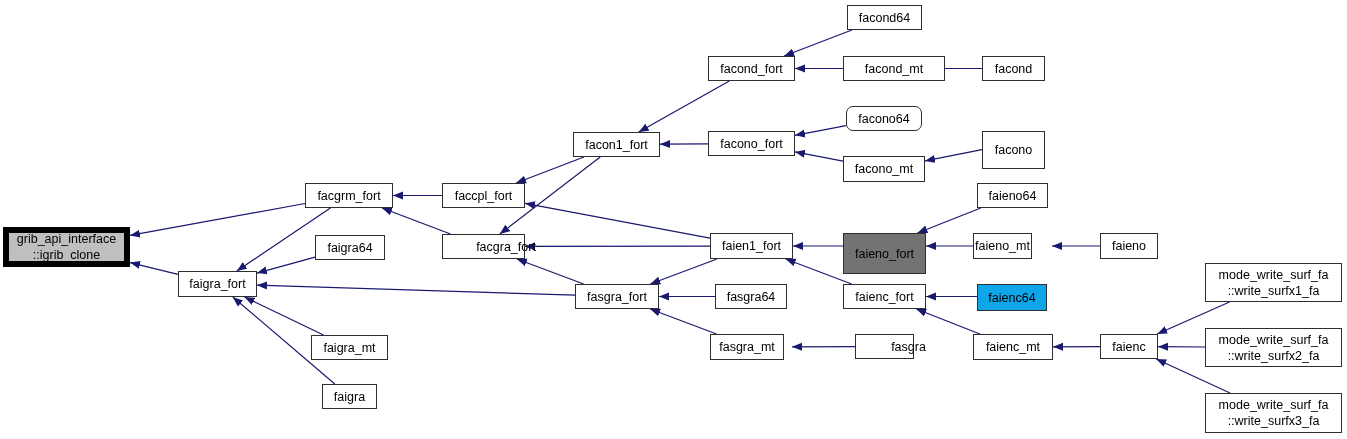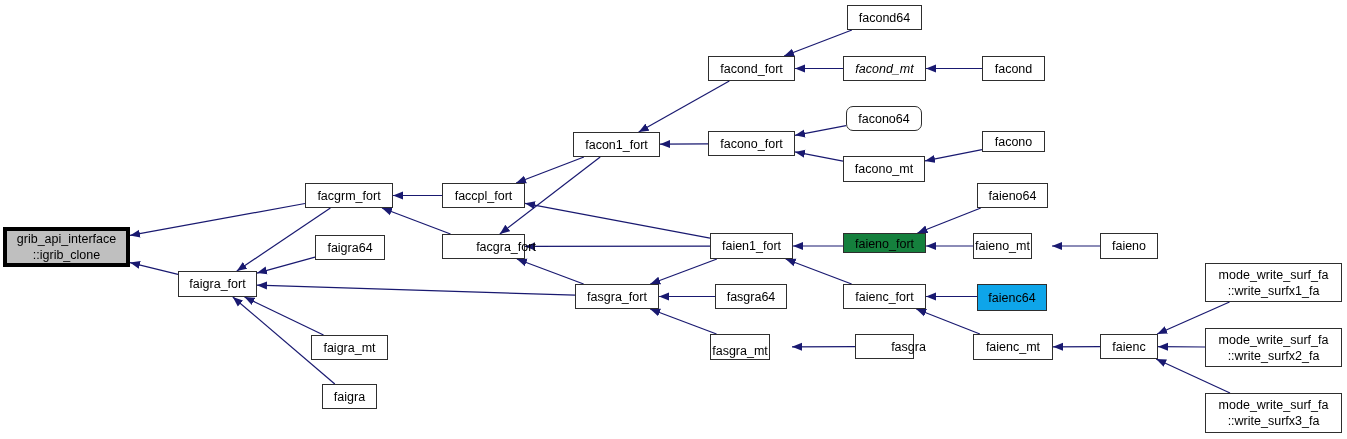--- a/index.html
+++ b/index.html
@@ -27,21 +27,21 @@
     display: flex;
     flex-direction: column;
     align-items: center;
     justify-content: center;
     text-align: center;
     white-space: nowrap;
     cursor: pointer;
   }
   .node.highlighted {
     background: #bfbfbf;
-    border: 4px solid #737373;
+    border: 6px solid #737373;
   }
   .node .label-line { display: block; }
 </style>
 </head>
 <body>
 
 <div class="stage">
   <svg class="edge-layer" width="1347" height="439" viewBox="0 0 1347 439" xmlns="http://www.w3.org/2000/svg">
     <defs>
       <marker id="arrowhead" markerUnits="userSpaceOnUse" markerWidth="11" markerHeight="9" refX="10" refY="4.5" orient="auto">
@@ -125,48 +125,48 @@
       </div>
       <div class="node" style="left: 708px; top: 131px; width: 87px; height: 25px; background: rgb(255, 255, 255); border-color: rgb(46, 46, 46);">
         <span class="label-line">facono_fort</span>
       </div>
       <div class="node" style="left: 710px; top: 233px; width: 83px; height: 26px; background: rgb(255, 255, 255); border-color: rgb(46, 46, 46);">
         <span class="label-line">faien1_fort</span>
       </div>
       <div class="node" style="left: 715px; top: 284px; width: 72px; height: 25px; background: rgb(255, 255, 255); border-color: rgb(46, 46, 46);">
         <span class="label-line">fasgra64</span>
       </div>
-      <div class="node" style="left: 710px; top: 334px; width: 60px; height: 26px; background: rgb(255, 255, 255); border-color: rgb(46, 46, 46); justify-content: flex-end;">
+      <div class="node" style="left: 710px; top: 334px; width: 74px; height: 26px; background: rgb(255, 255, 255); border-color: rgb(46, 46, 46);">
         <span class="label-line">fasgra_mt</span>
       </div>
       <div class="node" style="left: 847px; top: 5px; width: 75px; height: 25px; background: rgb(255, 255, 255); border-color: rgb(46, 46, 46);">
         <span class="label-line">facond64</span>
       </div>
-      <div class="node" style="left: 843px; top: 56px; width: 83px; height: 25px; background: rgb(255, 255, 255); border-color: rgb(46, 46, 46); font-style: italic;">
+      <div class="node" style="left: 843px; top: 56px; width: 102px; height: 25px; background: rgb(255, 255, 255); border-color: rgb(46, 46, 46);">
         <span class="label-line">facond_mt</span>
       </div>
       <div class="node" style="left: 846px; top: 106px; width: 76px; height: 25px; background: rgb(255, 255, 255); border-color: rgb(46, 46, 46); border-radius: 7px;">
         <span class="label-line">facono64</span>
       </div>
       <div class="node" style="left: 843px; top: 156px; width: 82px; height: 26px; background: rgb(255, 255, 255); border-color: rgb(46, 46, 46);">
         <span class="label-line">facono_mt</span>
       </div>
-      <div class="node" style="left: 843px; top: 233px; width: 83px; height: 20px; background: #15803d; border-color: rgb(46, 46, 46); justify-content: flex-end;">
+      <div class="node" style="left: 843px; top: 233px; width: 83px; height: 41px; background: #737373; border-color: rgb(46, 46, 46);">
         <span class="label-line">faieno_fort</span>
       </div>
       <div class="node" style="left: 843px; top: 284px; width: 83px; height: 25px; background: rgb(255, 255, 255); border-color: rgb(46, 46, 46);">
         <span class="label-line">faienc_fort</span>
       </div>
       <div class="node" style="left: 855px; top: 334px; width: 59px; height: 25px; background: rgb(255, 255, 255); border-color: rgb(46, 46, 46); padding-left: 48px;">
         <span class="label-line">fasgra</span>
       </div>
       <div class="node" style="left: 982px; top: 56px; width: 63px; height: 25px; background: rgb(255, 255, 255); border-color: rgb(46, 46, 46);">
         <span class="label-line">facond</span>
       </div>
-      <div class="node" style="left: 982px; top: 131px; width: 63px; height: 21px; background: rgb(255, 255, 255); border-color: rgb(46, 46, 46);">
+      <div class="node" style="left: 982px; top: 131px; width: 63px; height: 38px; background: rgb(255, 255, 255); border-color: rgb(46, 46, 46);">
         <span class="label-line">facono</span>
       </div>
       <div class="node" style="left: 977px; top: 183px; width: 71px; height: 25px; background: rgb(255, 255, 255); border-color: rgb(46, 46, 46);">
         <span class="label-line">faieno64</span>
       </div>
       <div class="node" style="left: 973px; top: 233px; width: 59px; height: 26px; background: rgb(255, 255, 255); border-color: rgb(46, 46, 46);">
         <span class="label-line">faieno_mt</span>
       </div>
       <div class="node" style="left: 977px; top: 284px; width: 70px; height: 27px; background: #0ea5e9; border-color: rgb(46, 46, 46);">
         <span class="label-line">faienc64</span>

